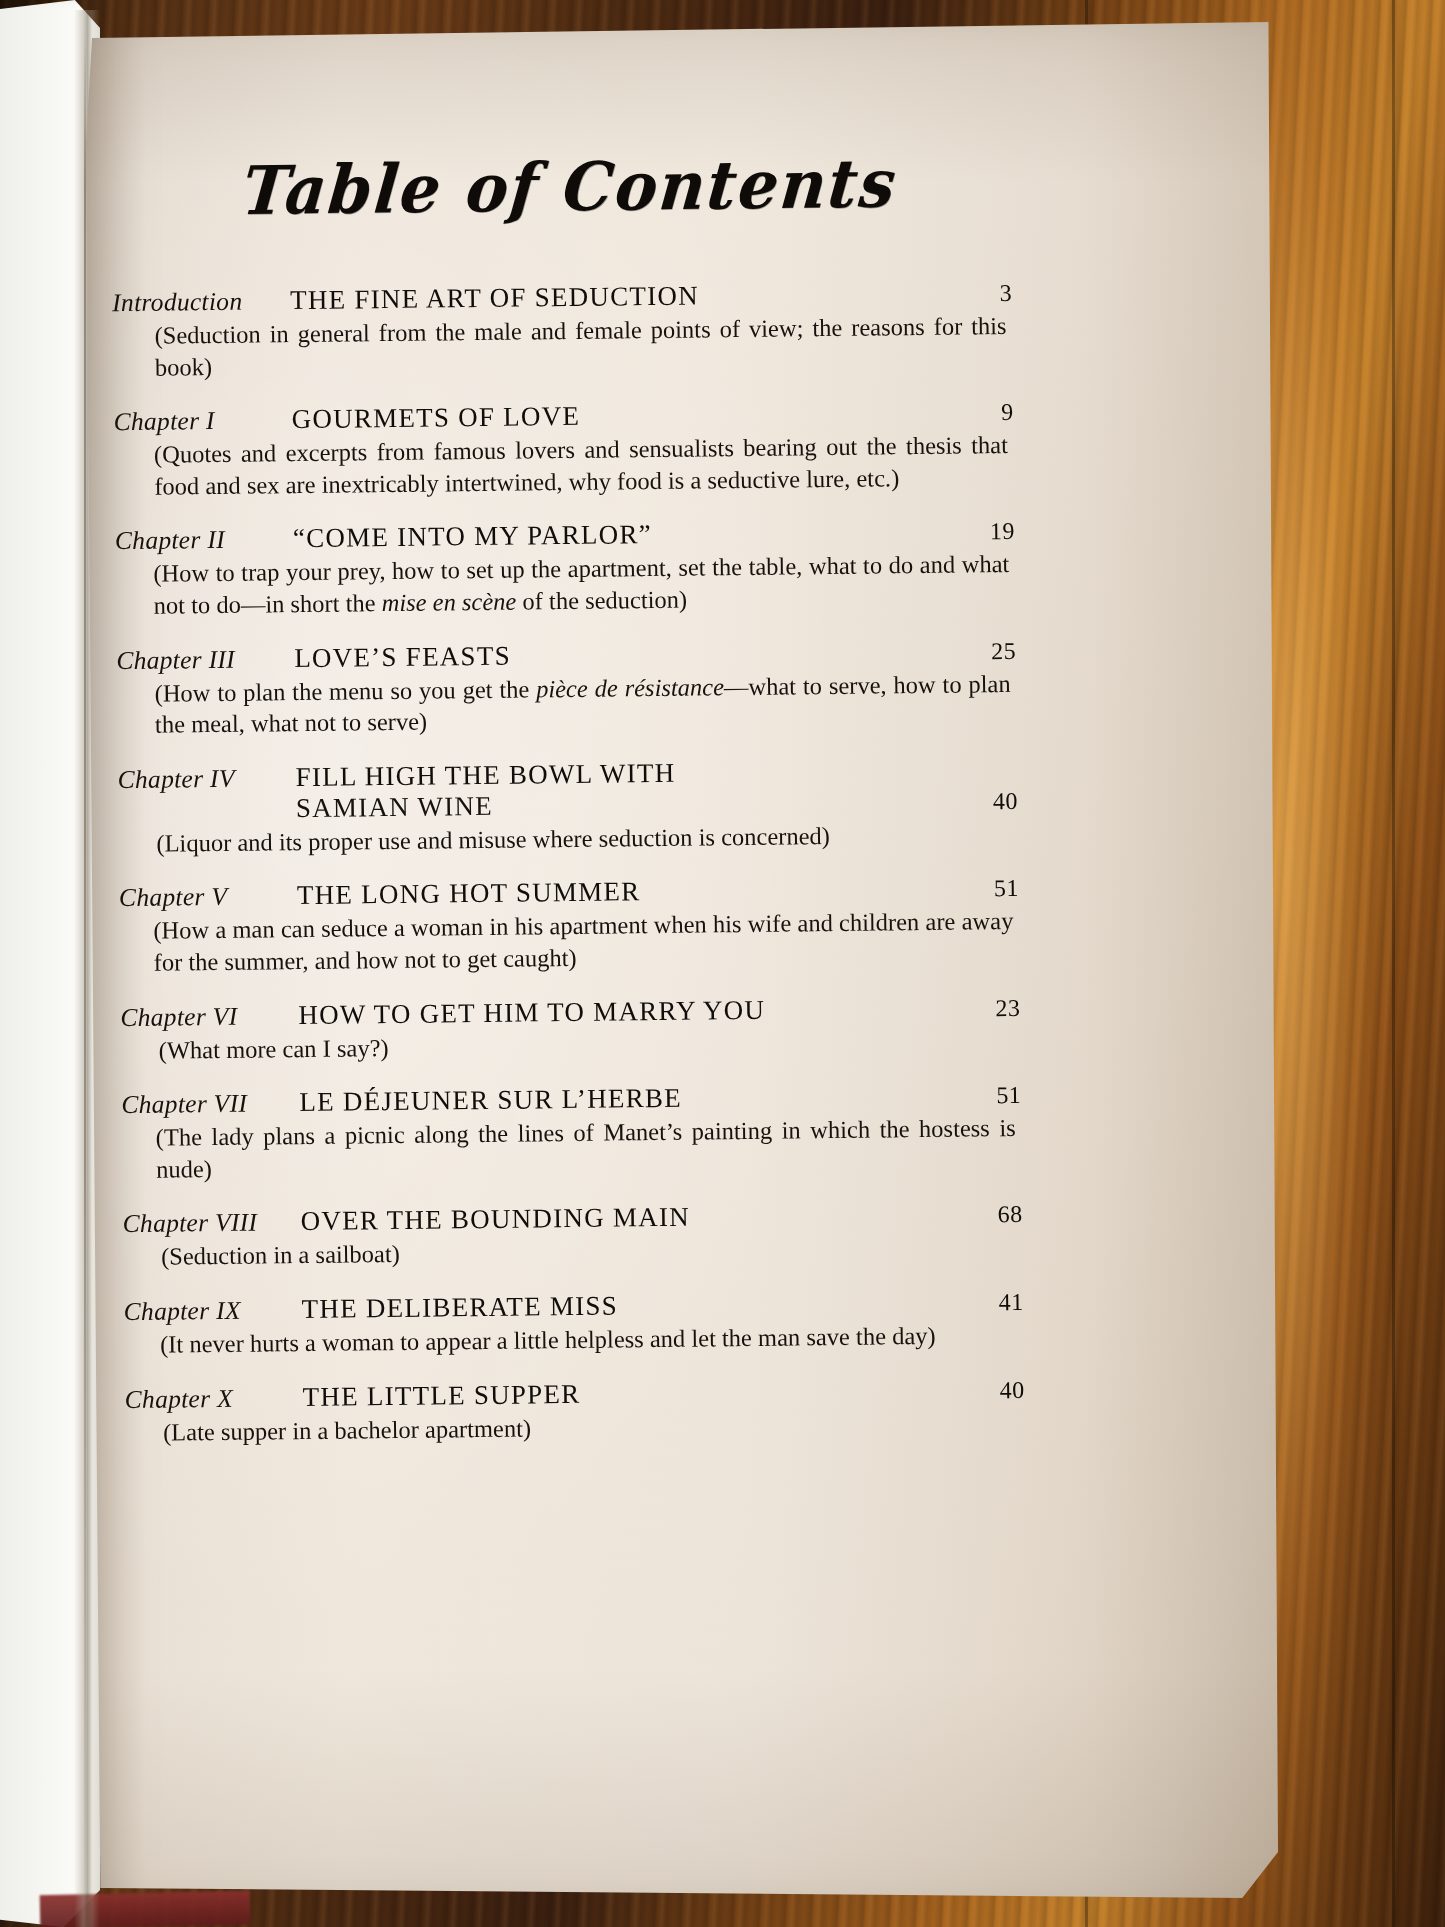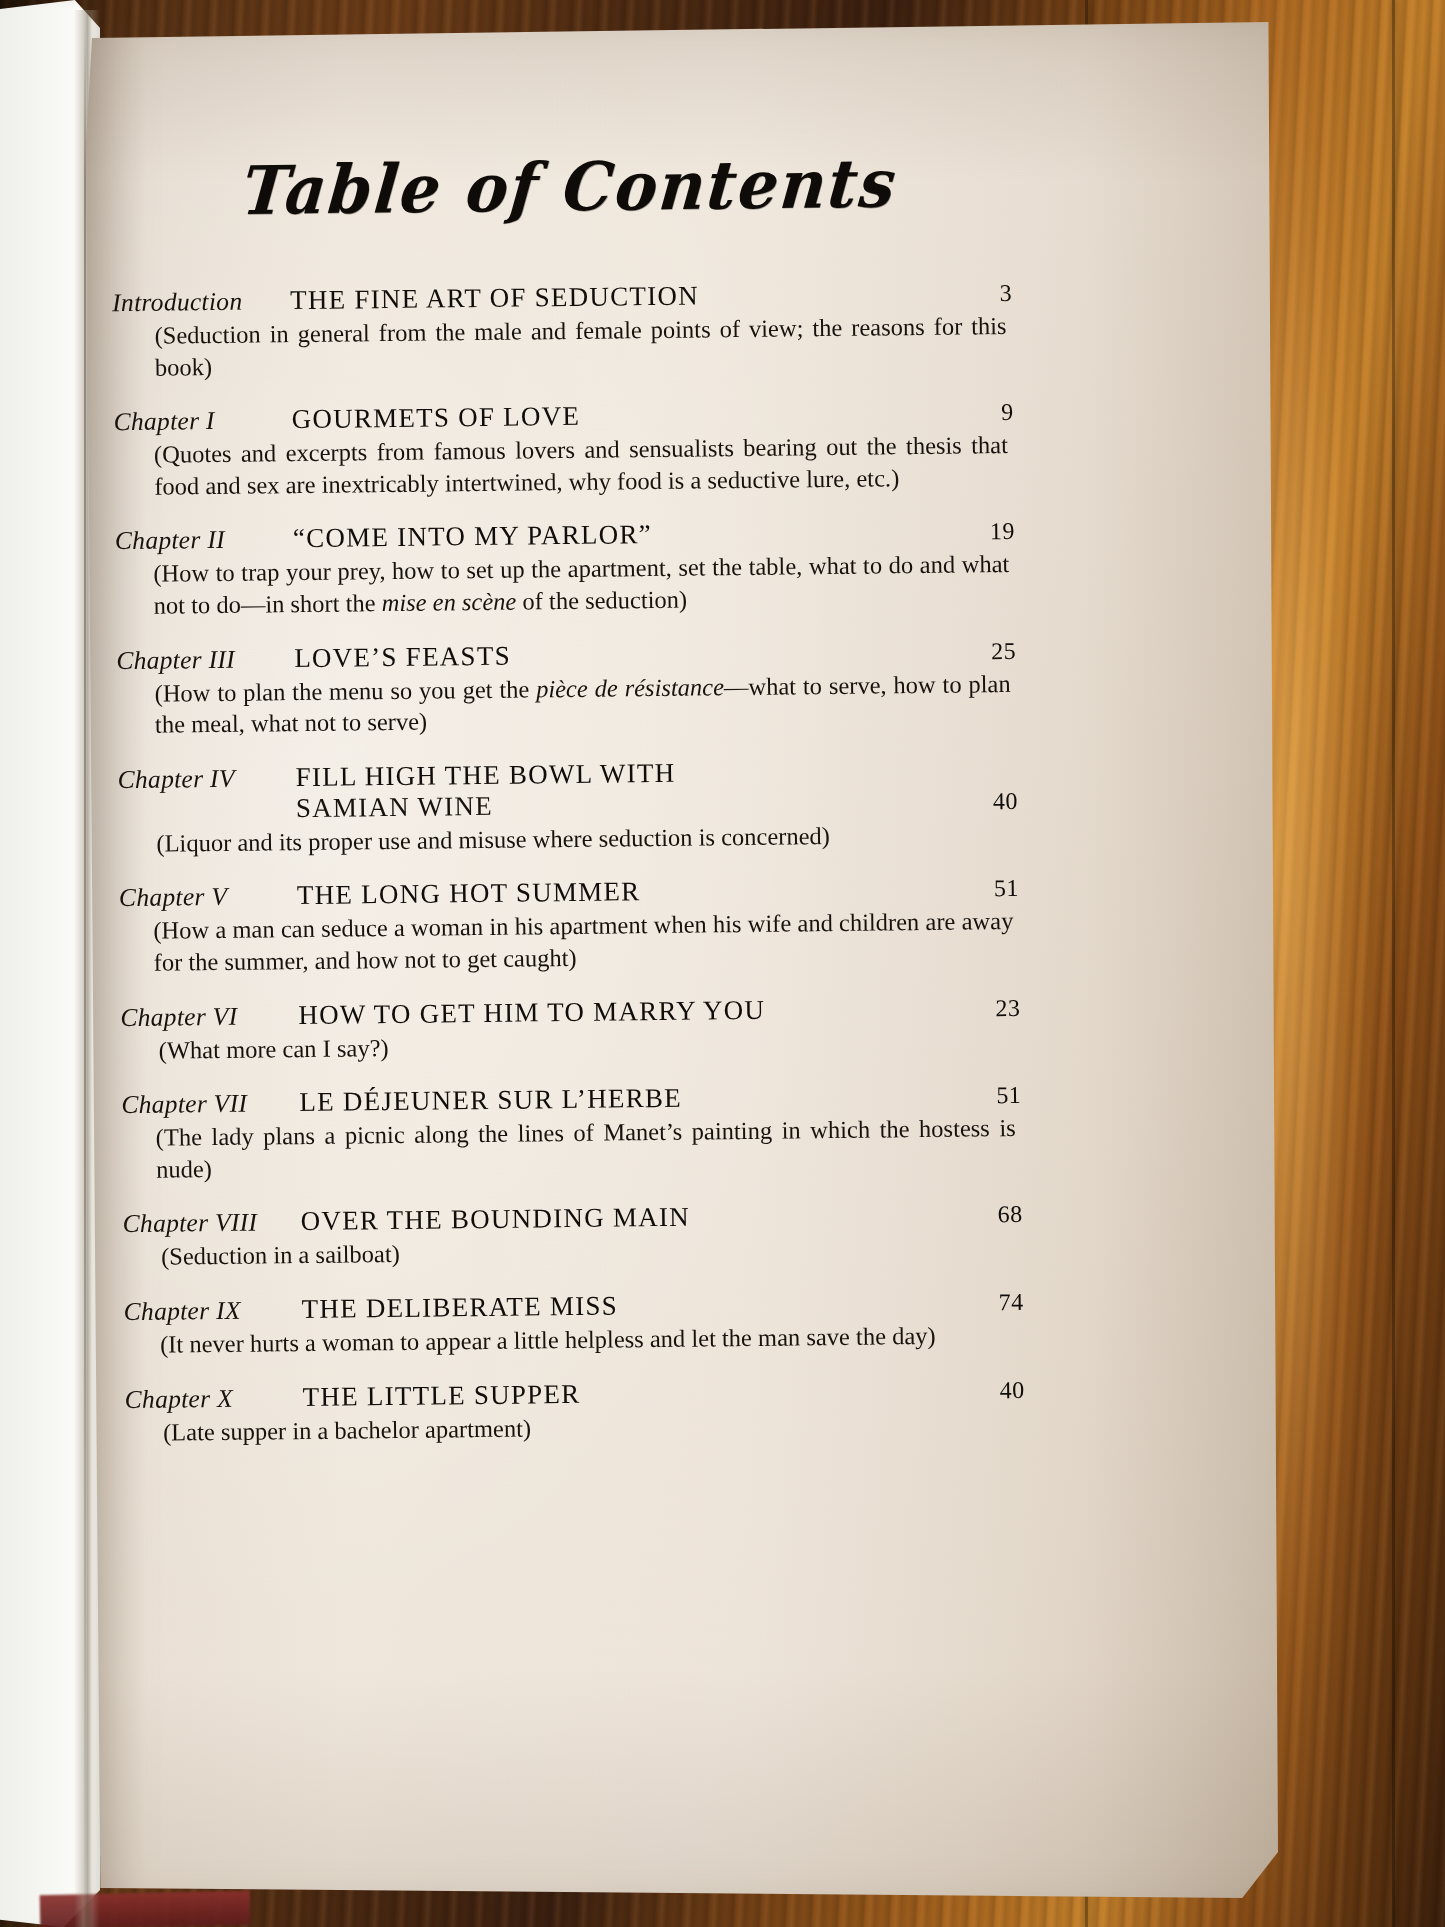--- a/index.html
+++ b/index.html
@@ -381,21 +381,21 @@
         <span class="title-main">OVER THE BOUNDING MAIN</span>
         <span class="pageno n-right">68</span>
       </div>
       <p class="desc">(Seduction in a sailboat)</p>
     </div>
 
     <div class="entry e9">
       <div class="entry-head">
         <span class="label">Chapter IX</span>
         <span class="title-main">THE DELIBERATE MISS</span>
-        <span class="pageno n-right">74</span>
+        <span class="pageno n-right">41</span>
       </div>
       <p class="desc">(It never hurts a woman to appear a little helpless and let the man save the day)</p>
     </div>
 
     <div class="entry e10">
       <div class="entry-head">
         <span class="label">Chapter X</span>
         <span class="title-main">THE LITTLE SUPPER</span>
         <span class="pageno n-right">40</span>
       </div>

